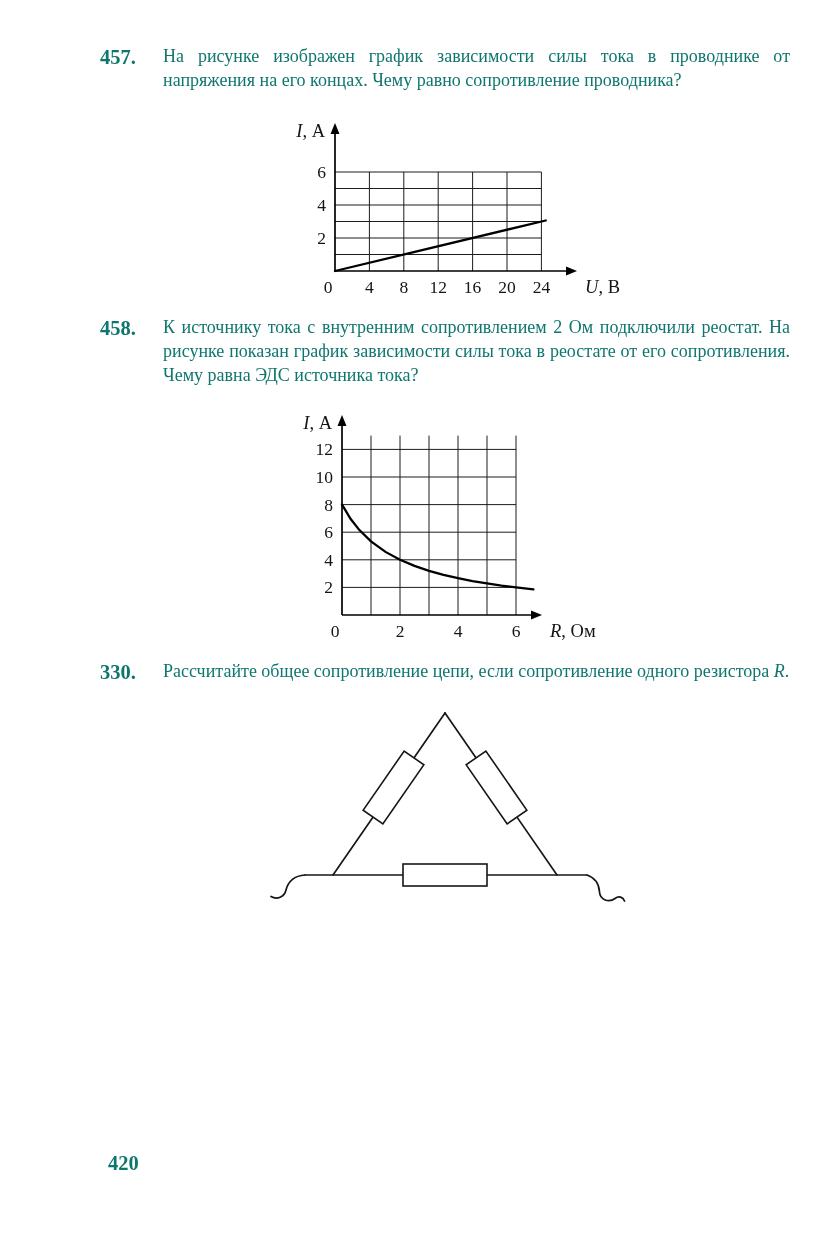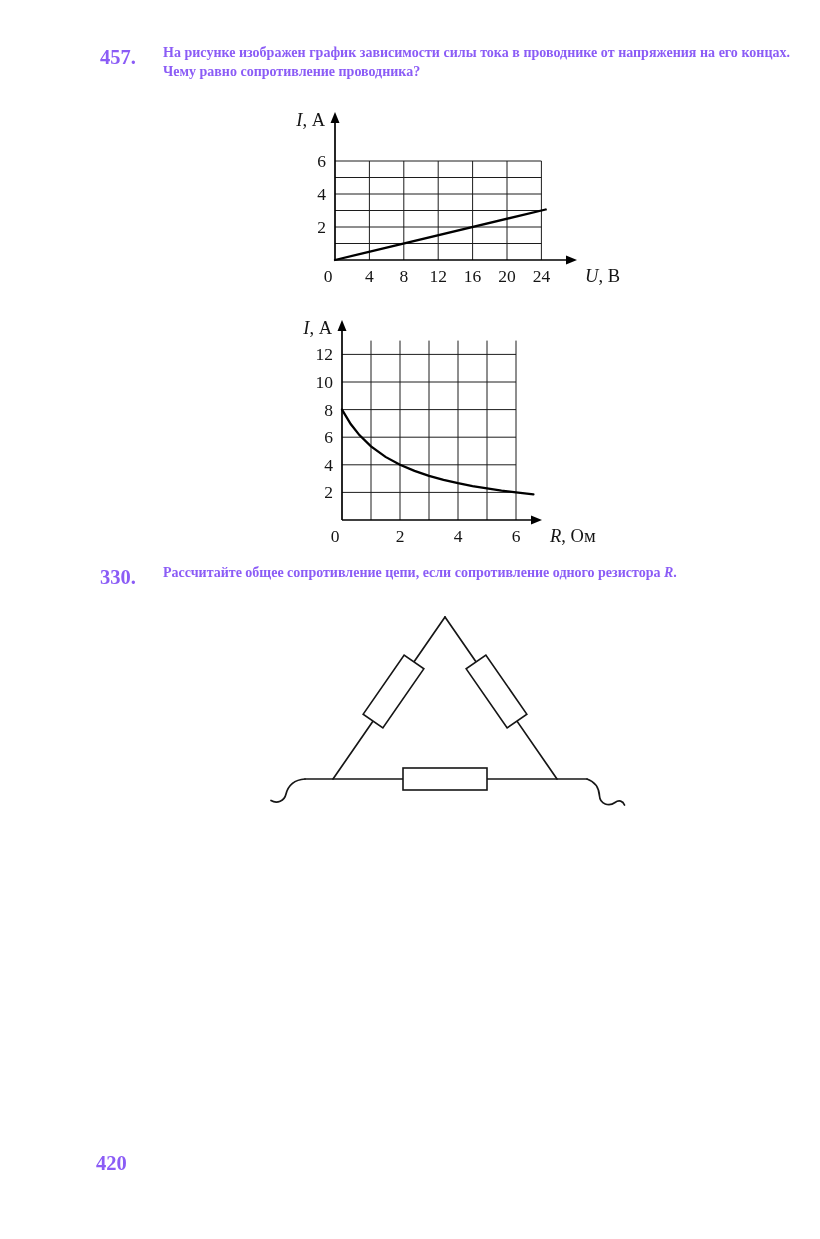--- a/index.html
+++ b/index.html
@@ -1,44 +1,44 @@
 <!DOCTYPE html>
 <html><head>
 <meta charset="utf-8">
 <style>
   * { margin:0; padding:0; box-sizing:border-box; }
   html,body { background:#ffffff; }
   .page {
     width:820px; height:1239px; background:#fff; position:relative;
-    font-family:"Liberation Serif", serif; color:#8b5cf6;
+    font-family:"Liberation Serif", serif; color:#0f766e;
     padding:44px 30px 0 100px; overflow:hidden;
   }
   .problem {
     display:grid; grid-template-columns:50px 1fr; column-gap:13px;
     width:690px; margin-bottom:16px;
   }
   .problem .num { font-weight:bold; font-size:20.5px; line-height:1.35; }
-  .problem .txt { font-weight:bold; font-size:14px; line-height:1.35; text-align:justify; }
+  .problem .txt { font-weight:normal; font-size:18px; line-height:1.35; text-align:justify; }
   .problem .txt i { font-style:italic; }
   .figure { line-height:0; }
   .fig-chart1 { margin:10px 0 6px 185px; }
   .fig-chart2 { margin:10px 0 6px 190px; }
   .fig-circuit { margin:2px 0 0 135px; }
   svg text { font-family:"Liberation Serif", serif; fill:#151515; }
   .grid-line { stroke:#1c1c1c; stroke-width:1; }
   .axis      { stroke:#000;    stroke-width:1.7; }
   .arrow     { fill:#000; }
   .data-line { stroke:#000; stroke-width:2.3; fill:none; stroke-linecap:round; }
   .tick      { font-size:17.5px; }
   .axlabel   { font-size:18.5px; }
   .it        { font-style:italic; }
   .wire      { stroke:#161616; stroke-width:1.7; fill:none; stroke-linecap:round; }
   .resistor  { fill:#ffffff; stroke:#161616; stroke-width:1.6; }
   .page-number {
-    position:absolute; left:96px; top:1152px;
+    position:absolute; left:108px; top:1152px;
     font-weight:bold; font-size:20.5px;
   }
 </style>
 </head>
 <body>
 
 <div class="page">
 
   <div class="problem">
     <span class="num">457.</span>
@@ -72,20 +72,24 @@
         <text x="222.0" y="184" class="tick" text-anchor="middle">20</text>
         <text x="256.4" y="184" class="tick" text-anchor="middle">24</text>
         <text x="41" y="135.0" class="tick" text-anchor="end">2</text>
         <text x="41" y="102.0" class="tick" text-anchor="end">4</text>
         <text x="41" y="69.0" class="tick" text-anchor="end">6</text>
         <text x="40" y="28" class="axlabel" text-anchor="end"><tspan class="it">I</tspan><tspan>, А</tspan></text>
         <text x="300" y="184" class="axlabel"><tspan class="it">U</tspan><tspan>, В</tspan></text>
       </svg>
   </div>
 
+  <div class="problem">
+    <span class="num">458.</span>
+    <span class="txt">К источнику тока с внутренним сопротивлением 2 Ом подключили реостат. На рисунке показан график зависимости силы тока в реостате от его сопротивления. Чему равна ЭДС источника тока?</span>
+  </div>
 
   <div class="figure fig-chart2">
     <svg id="chart2" width="340" height="250" viewBox="0 0 340 250">
         <line x1="81.0" y1="212" x2="81.0" y2="32.6" class="grid-line"></line>
         <line x1="110.0" y1="212" x2="110.0" y2="32.6" class="grid-line"></line>
         <line x1="139.0" y1="212" x2="139.0" y2="32.6" class="grid-line"></line>
         <line x1="168.0" y1="212" x2="168.0" y2="32.6" class="grid-line"></line>
         <line x1="197.0" y1="212" x2="197.0" y2="32.6" class="grid-line"></line>
         <line x1="226.0" y1="212" x2="226.0" y2="32.6" class="grid-line"></line>
         <line x1="52" y1="184.4" x2="226.0" y2="184.4" class="grid-line"></line>

